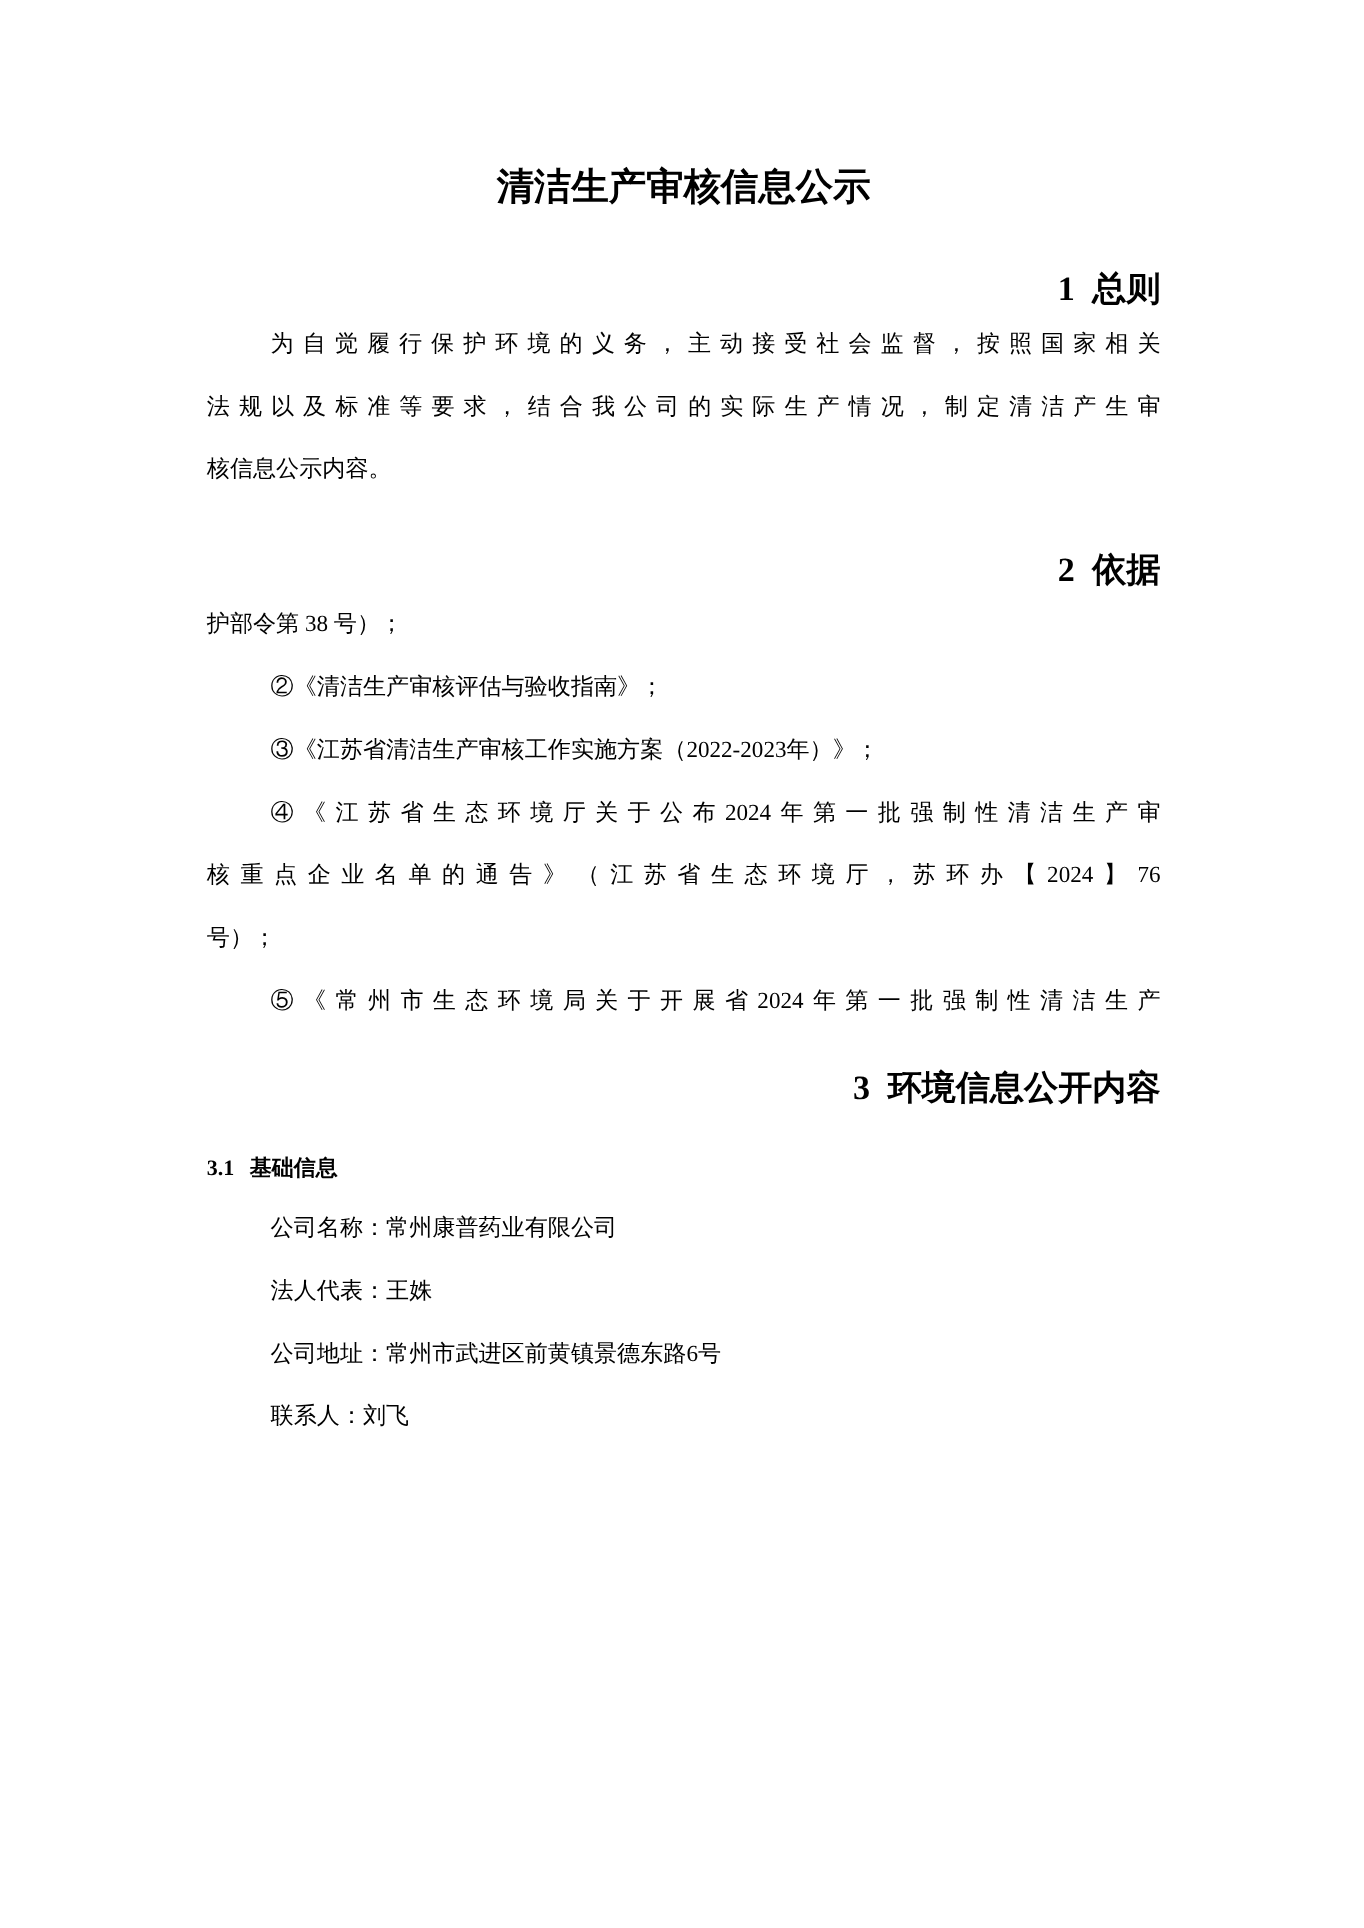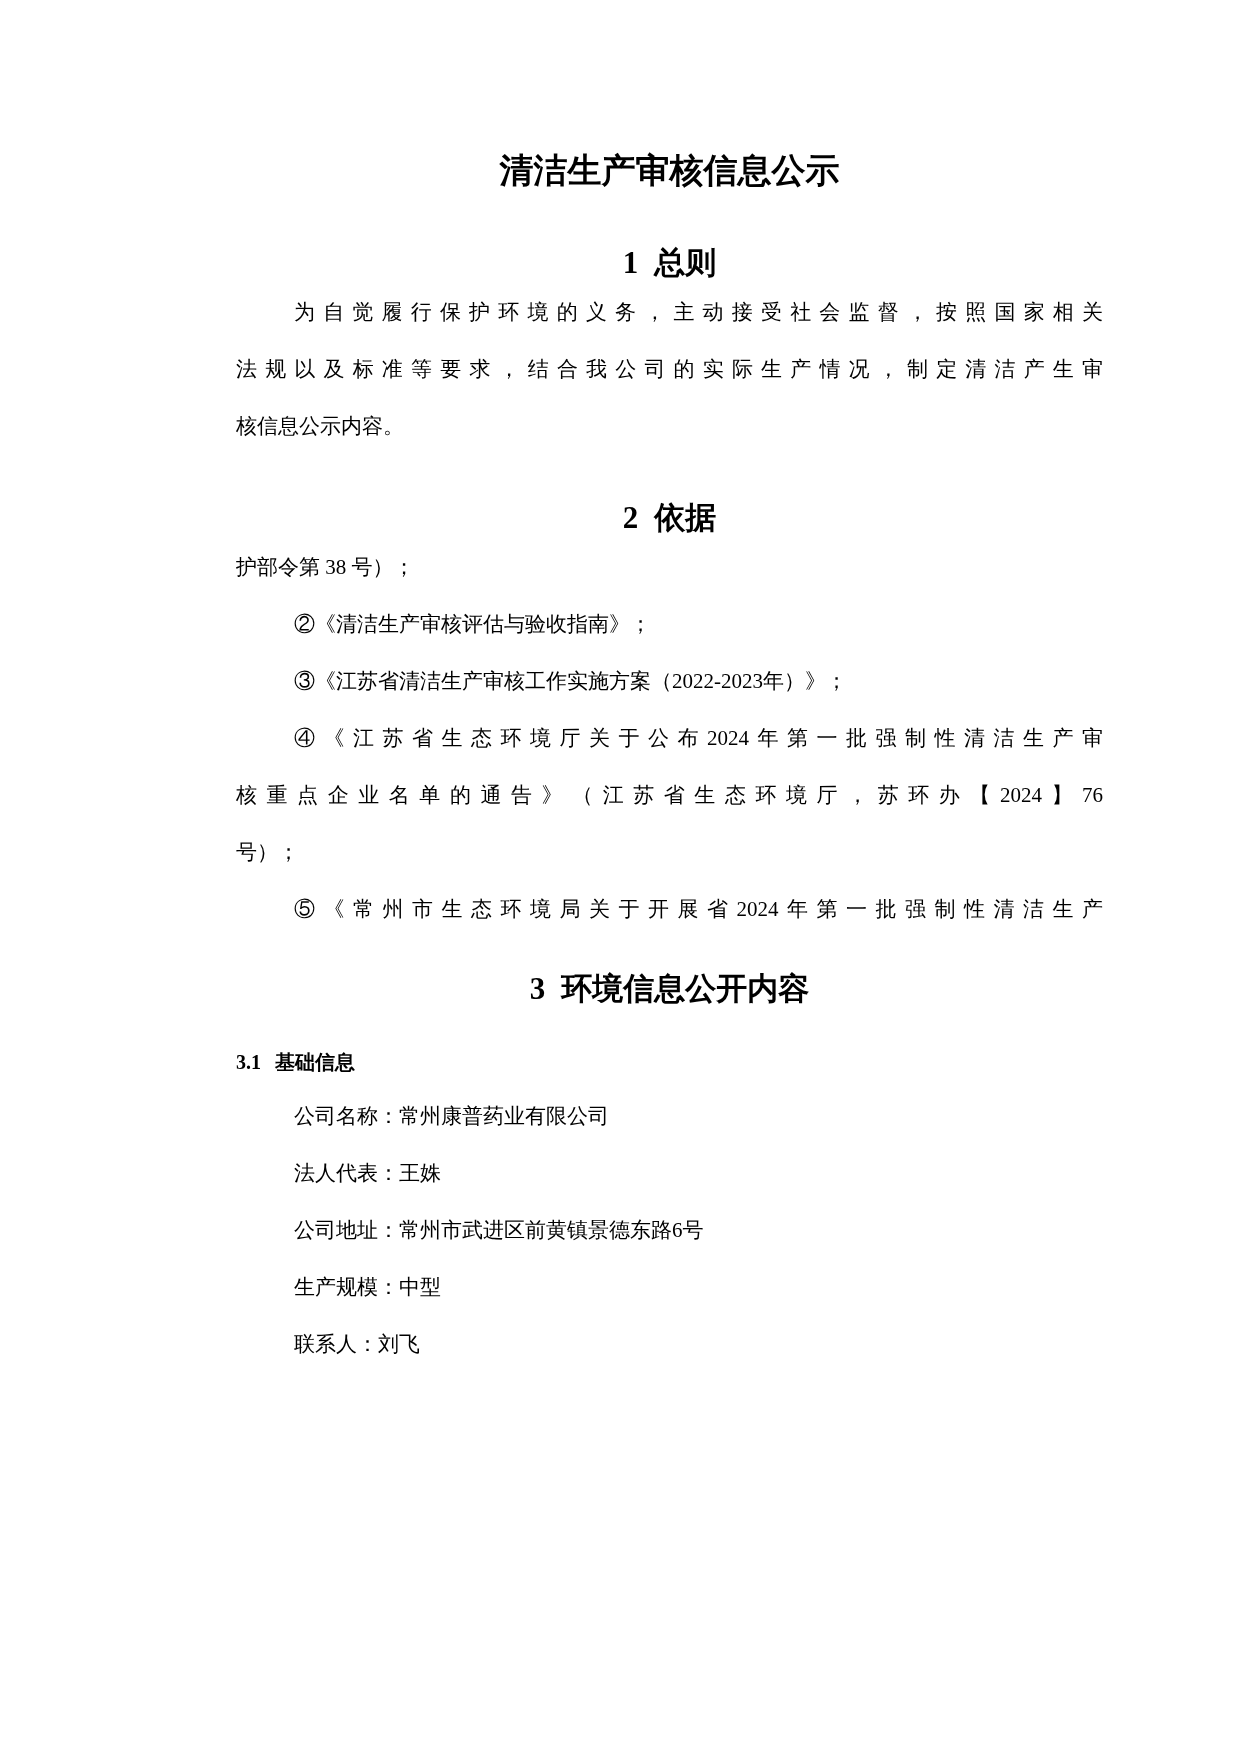--- a/index.html
+++ b/index.html
@@ -8,39 +8,38 @@
     background: #ffffff;
   }
   .page {
     position: relative;
     width: 1180px;
     height: 1753px;
     background: #ffffff;
     color: #000000;
     font-family: "Liberation Serif", "DejaVu Serif", serif;
     overflow: hidden;
-    margin-left: 48px;
   }
   .content {
     margin-left: 188px;
     margin-right: 185px;
     width: 867px;
   }
   .doc-title {
     margin-top: 148px;
     font-size: 34px;
     line-height: 46px;
     font-weight: bold;
     text-align: center;
   }
   .h2 {
     font-size: 31px;
     line-height: 42px;
     font-weight: bold;
-    text-align: center;
+    text-align: right;
   }
   .h2 .num { display: inline-block; margin-right: 16px; }
   .h2-1 { margin-top: 48px; }
   .h2-2 { margin-top: 42px; }
   .h2-3 { margin-top: 30px; }
   .h3 {
     font-size: 20px;
     line-height: 40px;
     font-weight: bold;
     margin-top: 32px;
@@ -97,19 +96,18 @@
     </div>
 
     <div class="h3">
       <span class="num">3.1</span><span>基础信息</span>
     </div>
 
     <div class="block info-block">
       <div class="line indent">公司名称：常州康普药业有限公司</div>
       <div class="line indent">法人代表：王姝</div>
       <div class="line indent">公司地址：常州市武进区前黄镇景德东路6号</div>
-      <div class="line indent">生产规模：中型</div>
       <div class="line indent">联系人：刘飞</div>
 
     </div>
 
   </div>
 </div>
 
 </body></html>

